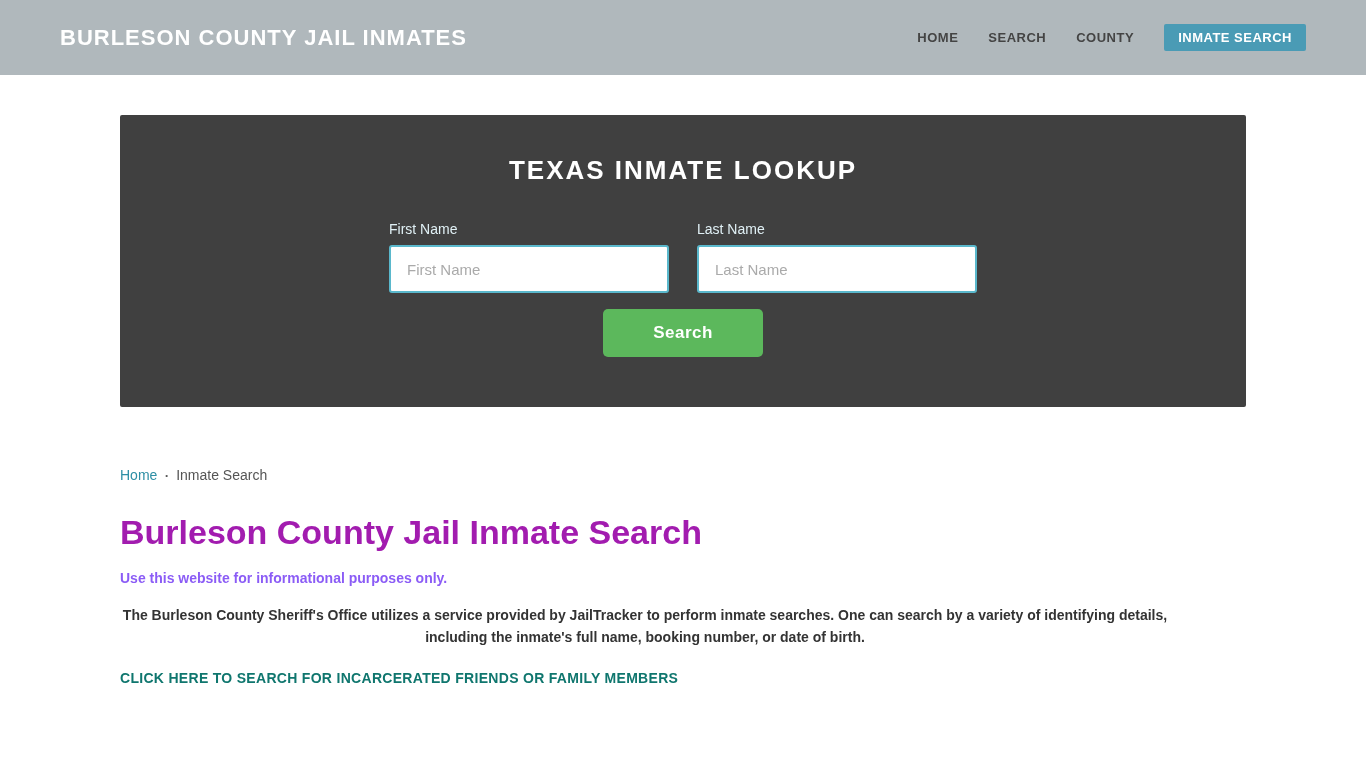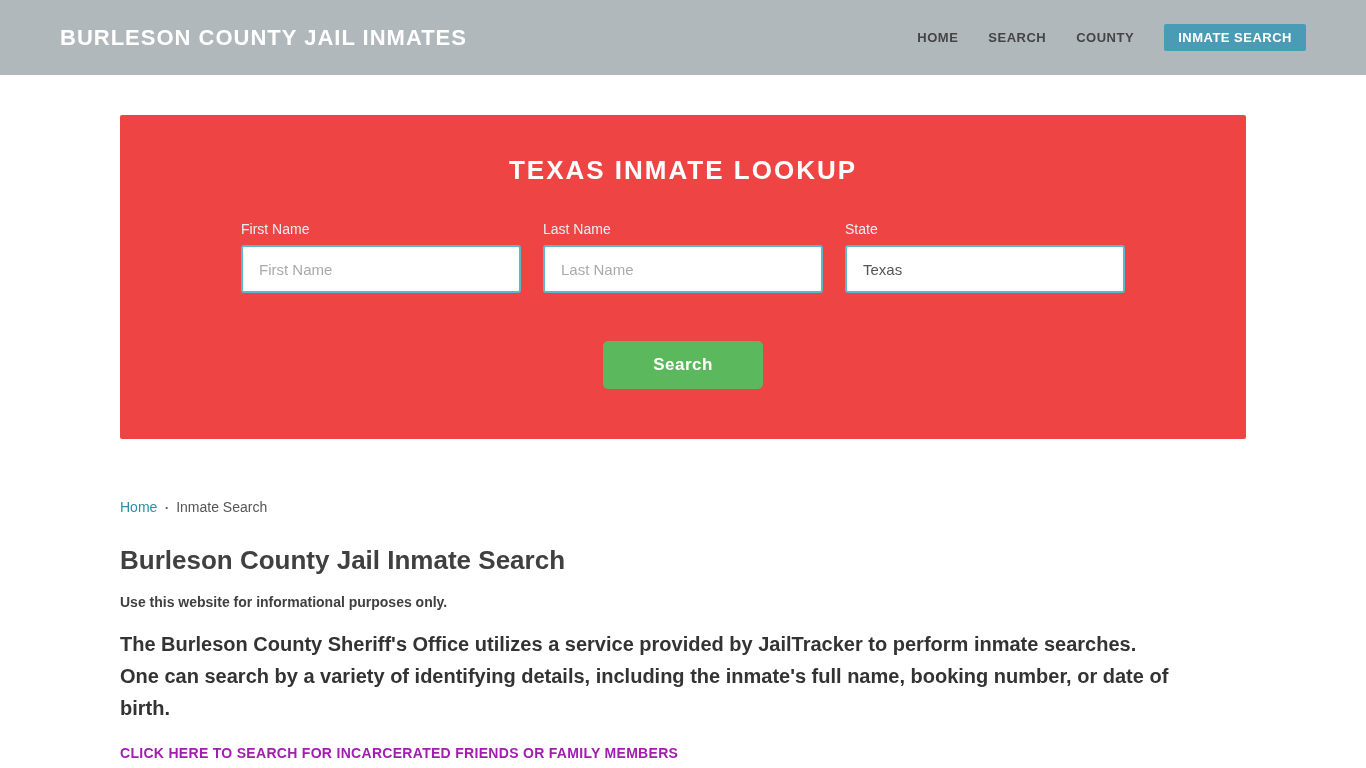--- a/index.html
+++ b/index.html
@@ -45,38 +45,38 @@
     }
     .nav-item.active {
       background: #4a9bb5;
       color: #fff;
       padding: 6px 14px;
       border-radius: 2px;
     }
 
     
     .search-section {
-      background: #ef4444;
+      background: #404040;
       margin: 40px 120px;
       padding: 40px 60px 50px;
       border-radius: 2px;
     }
     .search-section-title {
       text-align: center;
       color: #fff;
       font-size: 26px;
       font-weight: 700;
       letter-spacing: 2px;
       margin-bottom: 35px;
     }
     .search-fields {
       display: flex;
-      gap: 22px;
+      gap: 28px;
       justify-content: center;
-      margin-bottom: 48px;
+      margin-bottom: 16px;
     }
     .field-group {
       display: flex;
       flex-direction: column;
       gap: 8px;
     }
     .field-group label {
       color: #e0f0f5;
       font-size: 14px;
       font-weight: 500;
@@ -131,41 +131,42 @@
     }
     .breadcrumb-current {
       color: #555;
     }
 
     
     .main-content {
       padding: 20px 120px 40px;
     }
     .page-title {
-      font-size: 26px;
-      font-weight: 700;
-      color: #404040;
+      font-size: 34px;
+      font-weight: 700;
+      color: #a21caf;
       margin-bottom: 18px;
     }
     .subtitle {
       font-size: 14px;
       font-weight: 700;
-      color: #404040;
+      color: #8b5cf6;
       margin-bottom: 18px;
     }
     .description {
-      font-size: 20px;
+      font-size: 14px;
       font-weight: 700;
       color: #333;
       line-height: 1.6;
       margin-bottom: 20px;
       max-width: 1050px;
+      text-align: center;
     }
     .click-link {
-      color: #a21caf;
+      color: #0f766e;
       font-size: 14px;
       font-weight: 700;
       text-decoration: none;
       text-transform: uppercase;
       cursor: pointer;
       letter-spacing: 0.3px;
     }
   </style>
 </head>
 <body>
@@ -184,24 +185,20 @@
   <h2 class="search-section-title">TEXAS INMATE LOOKUP</h2>
   <div class="search-fields">
     <div class="field-group">
       <label>First Name</label>
       <input type="text" placeholder="First Name" style="">
     </div>
     <div class="field-group">
       <label>Last Name</label>
       <input type="text" placeholder="Last Name" style="">
     </div>
-    <div class="field-group">
-      <label>State</label>
-      <input type="text" placeholder="Texas" value="Texas" style="">
-    </div>
   </div>
   <div class="search-button-row">
     <button class="search-btn">Search</button>
   </div>
 </section>
 
 <div class="breadcrumb-section">
   <a class="breadcrumb-home">Home</a>
   <span class="breadcrumb-dot">•</span>
   <span class="breadcrumb-current">Inmate Search</span>

